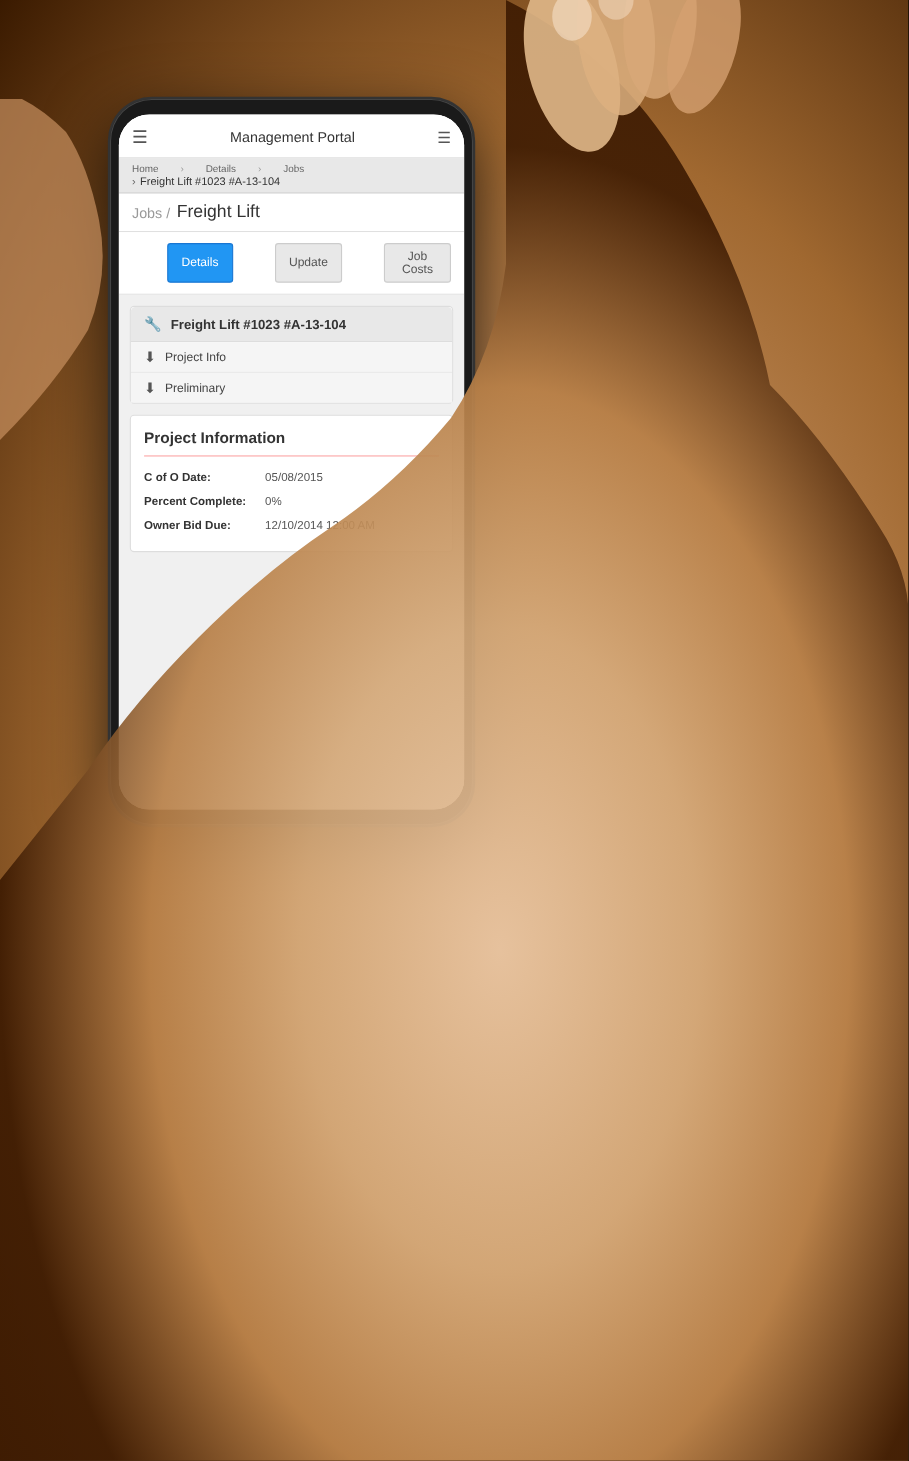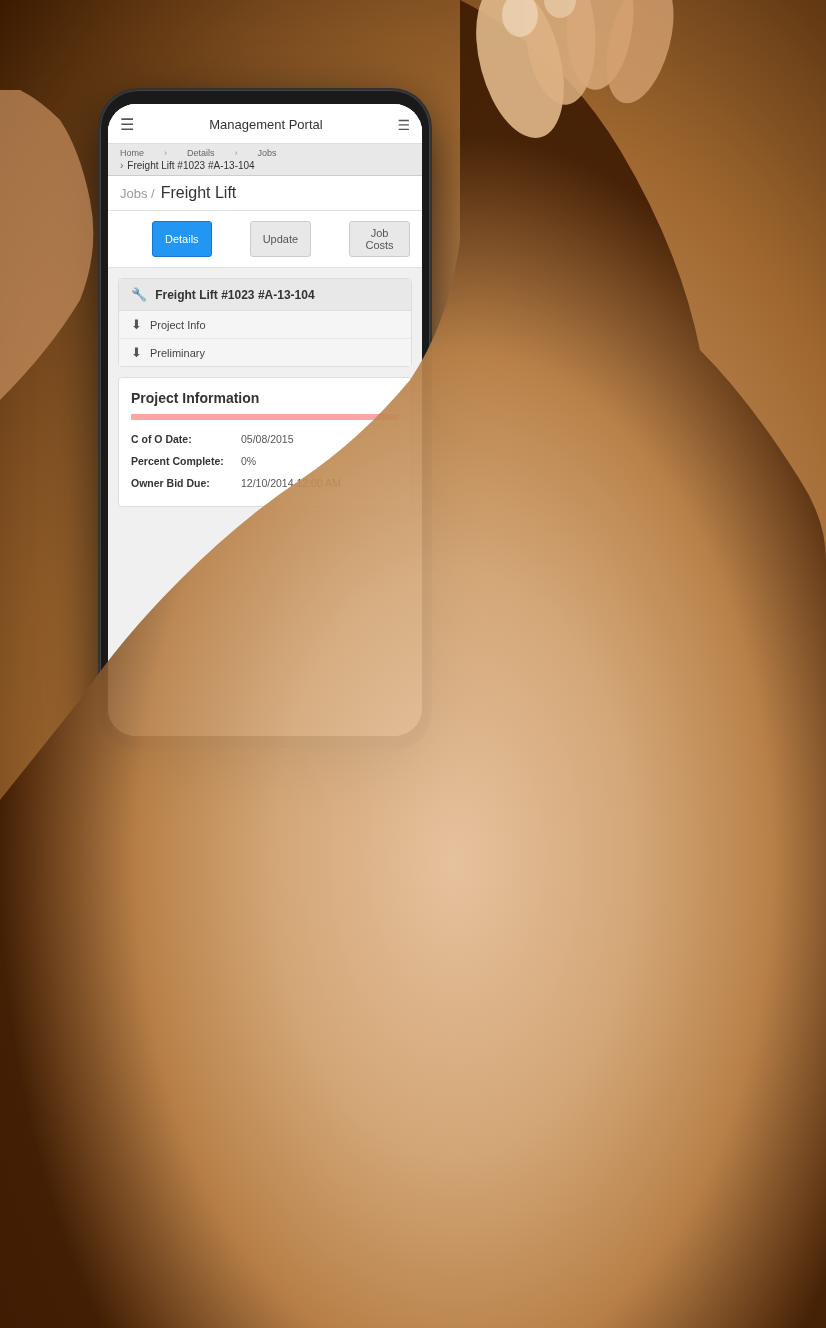--- a/index.html
+++ b/index.html
@@ -242,21 +242,21 @@
       border-radius: 4px;
       padding: 12px;
     }
 
     .info-card-title {
       font-size: 14px;
       font-weight: 600;
       color: #333;
       margin-bottom: 8px;
       padding-bottom: 8px;
-      border-bottom: 6px solid #fca5a5;
+      border-bottom: 1px solid #fca5a5;
     }
 
     .info-row {
       display: flex;
       padding: 5px 0;
       align-items: flex-start;
     }
 
     .info-label {
       font-weight: 700;

